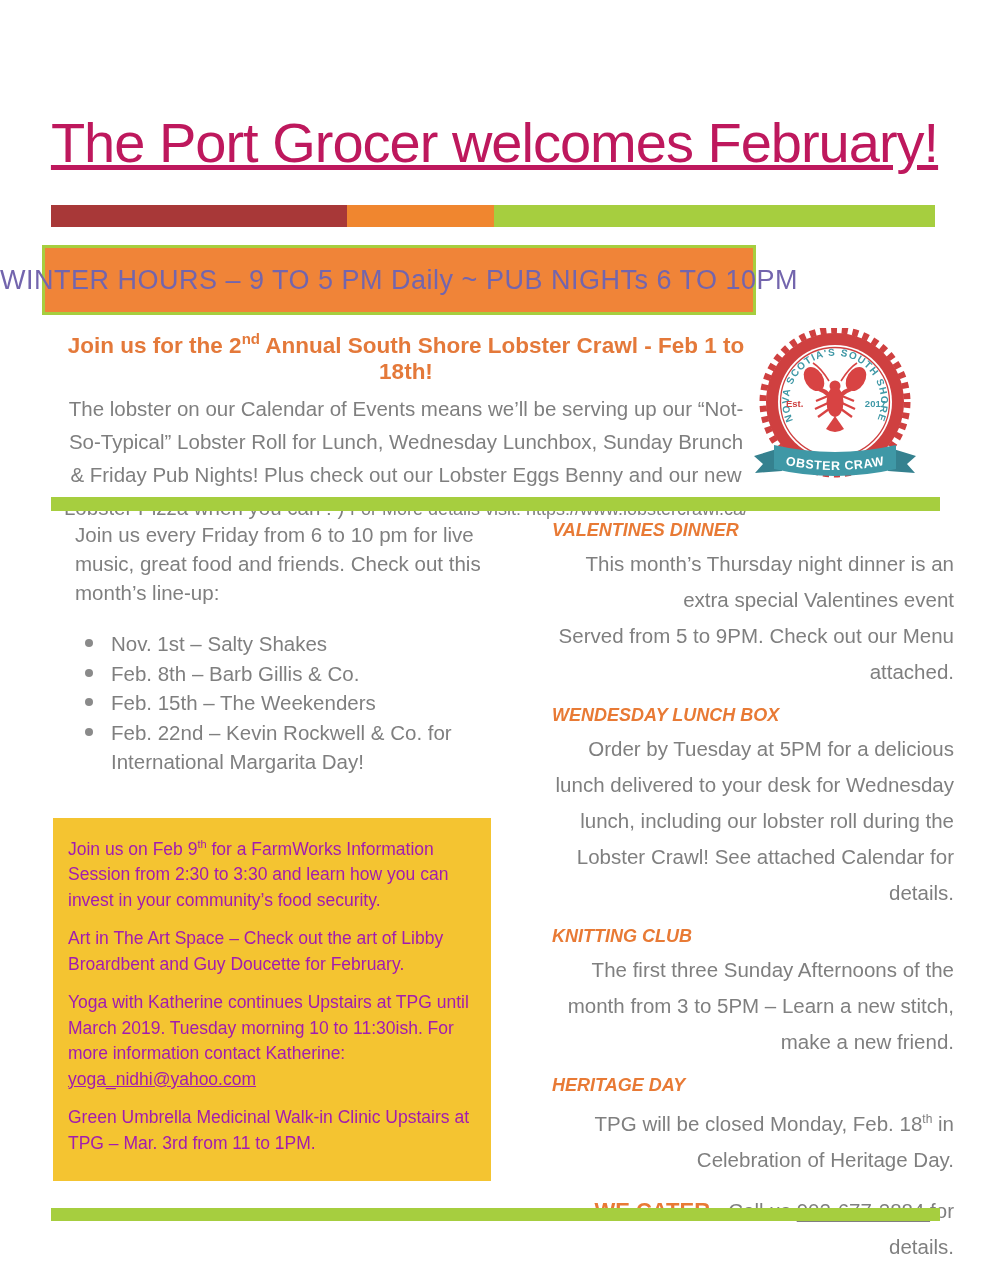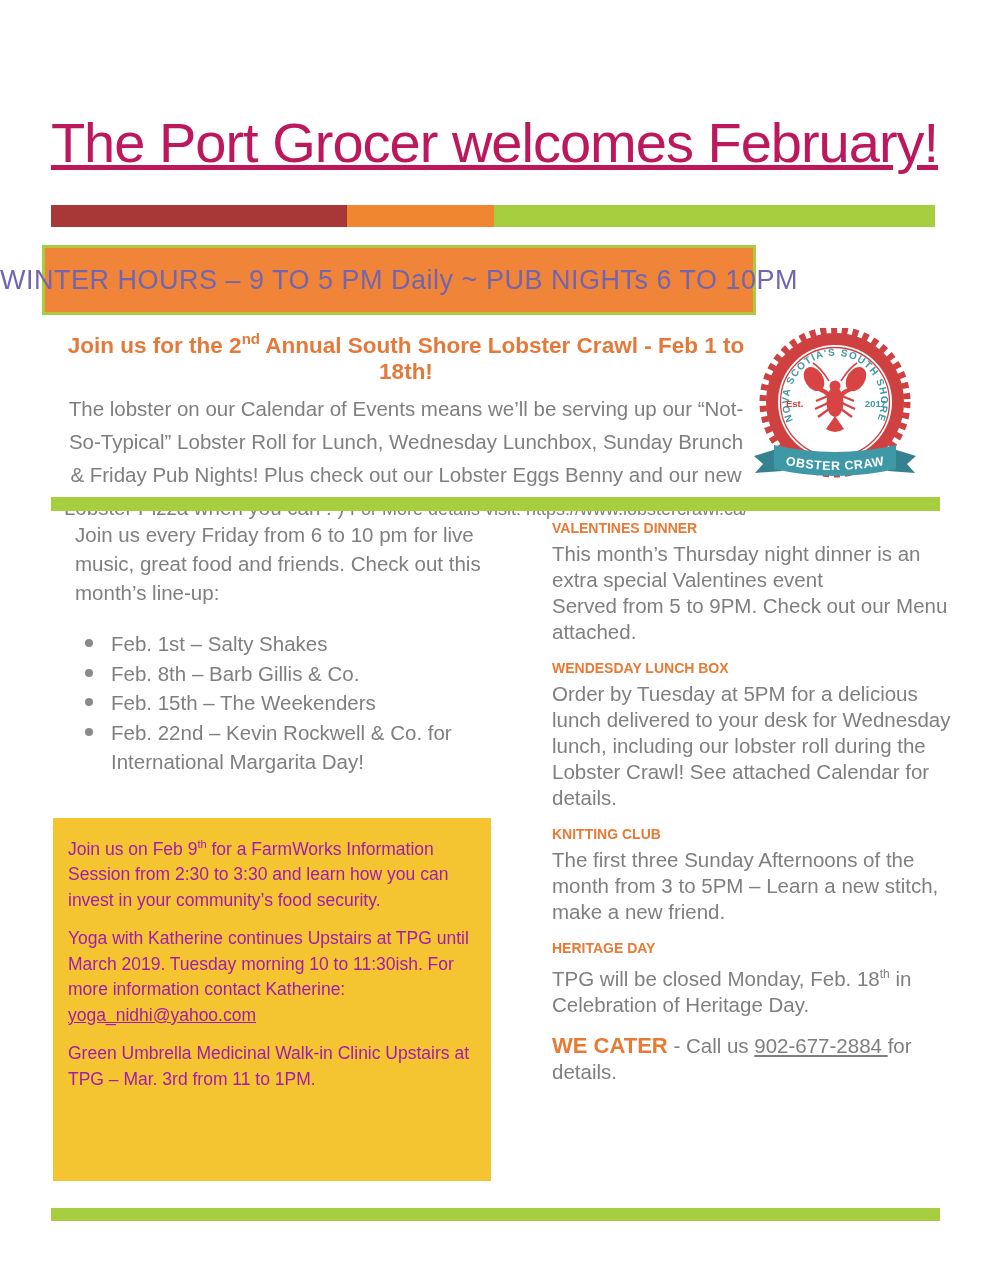--- a/index.html
+++ b/index.html
@@ -45,25 +45,25 @@
   .divider { position:absolute; left:51px; width:889px; background:#a6ce3f; }
   .divider.d1 { top:497px; height:14px; }
   .divider.d2 { top:1208px; height:13px; }
 
   
   .left-col  { position:absolute; left:75px;  top:520px; width:415px; }
   .right-col { position:absolute; left:552px; top:520px; width:402px; }
 
   .sec-heading { font-weight:bold; color:#e87a35; }
   .left-col .sec-heading { font-size:24px; margin-bottom:7px; }
-  .right-col .sec-heading { font-size:14px; margin-bottom:5px; }
+  .right-col .sec-heading { font-size:18px; margin-bottom:5px;font-style:italic; }
 
   .body-text { color:#7f7f7f; }
   .left-col .body-text { font-size:20.5px; line-height:29px; }
-  .right-col .body-text { font-size:20.5px; line-height:26px; }
+  .right-col .body-text { font-size:20.5px; line-height:36px;text-align:right; }
   .right-col section { margin-bottom:15px; }
   .right-col .heritage sup { font-size:12px; }
 
   .lineup { list-style:none; margin-top:22px; }
   .lineup li { position:relative; padding-left:36px; font-size:20.5px; line-height:29.5px; color:#7f7f7f; }
   .lineup .dot {
     position:absolute; left:10px; top:10px; width:8px; height:8px;
     border-radius:50%; background:#8a8a8a;
   }
 
@@ -141,29 +141,30 @@
         </text>
       </g>
     </svg>
   </div>
 
   <div class="divider d1"></div>
 
   <div class="left-col">
     <div class="body-text">Join us every Friday from 6 to 10 pm for live music, great food and friends. Check out this month’s line-up:</div>
     <ul class="lineup">
-      <li><span class="dot"></span><span>Feb. 1st – Salty Shakes</span></li>
+      <li><span class="dot"></span><span>Nov. 1st – Salty Shakes</span></li>
       <li><span class="dot"></span><span>Feb. 8th – Barb Gillis &amp; Co.</span></li>
       <li><span class="dot"></span><span>Feb. 15th – The Weekenders</span></li>
       <li><span class="dot"></span><span>Feb. 22nd – Kevin Rockwell &amp; Co. for International Margarita Day!</span></li>
     </ul>
   </div>
 
   <div class="yellow-box">
     <p><span>Join us on Feb 9</span><sup>th</sup><span> for a FarmWorks Information Session from 2:30 to 3:30 and learn how you can invest in your community’s food security.</span></p>
+    <p>Art in The Art Space – Check out the art of Libby Broardbent and Guy Doucette for February.</p>
     <p><span>Yoga with Katherine continues Upstairs at TPG until March 2019. Tuesday morning 10 to 11:30ish.  For more information contact Katherine:</span><br><span class="email">yoga_nidhi@yahoo.com</span></p>
     <p>Green Umbrella Medicinal Walk-in Clinic Upstairs at TPG – Mar. 3rd from 11 to 1PM.</p>
   </div>
 
   <div class="right-col">
     <section>
       <div class="sec-heading">VALENTINES DINNER</div>
       <div class="body-text"><span>This month’s Thursday night dinner is an extra special Valentines event</span><br><span>Served from 5 to 9PM.  Check out our Menu attached.</span></div>
     </section>
     <section>

